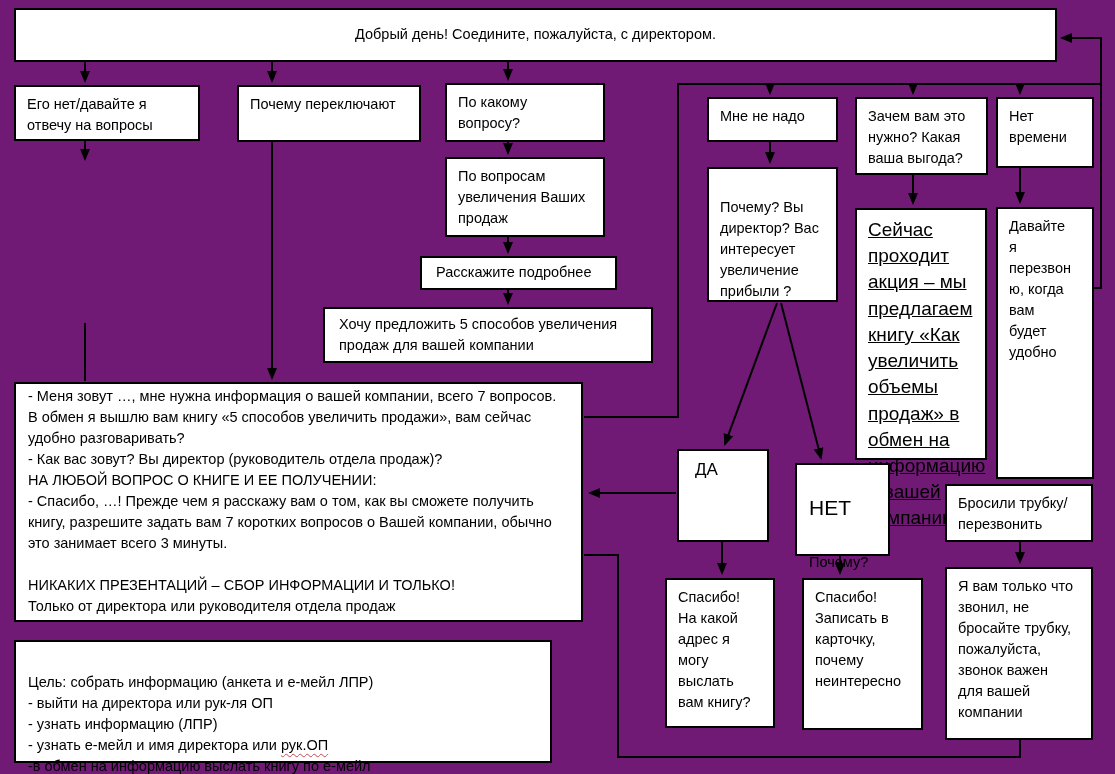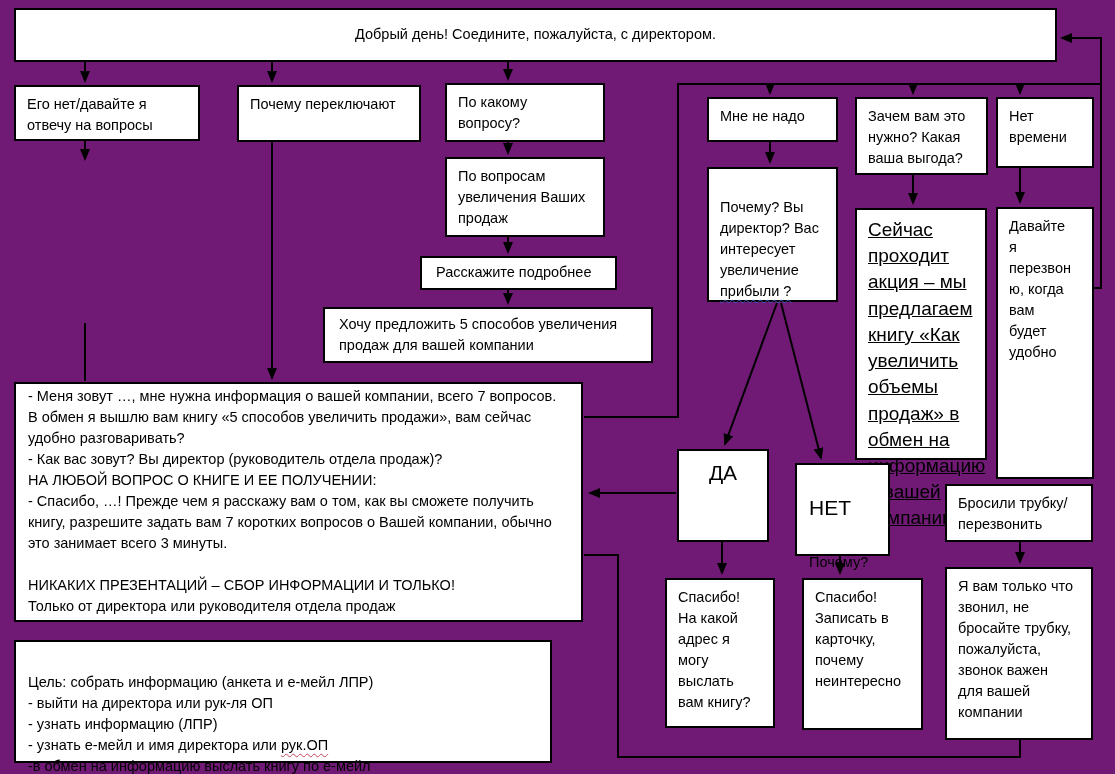--- a/index.html
+++ b/index.html
@@ -20,24 +20,23 @@
     font-size:14.5px;
     line-height:1.45;
     white-space:pre-line;
     z-index:1;
   }
   .center{
     display:flex;align-items:center;justify-content:center;
     text-align:center;padding:4px 10px;
   }
   .tight{font-size:19px;line-height:1.38;text-decoration:underline;}
-  .big-label{font-size:21px;line-height:1.1;padding:10px 16px;text-align:center;}
+  .big-label{font-size:17px;line-height:1.1;padding:10px 16px;}
   .decision-head{font-size:21px;line-height:1.1;display:block;margin-bottom:12px;}
   .wavy-blue{
-    text-decoration:underline;
     text-decoration-style:wavy;
     text-decoration-color:#3a55c0;
     text-decoration-thickness:1px;
     text-underline-offset:3px;
   }
   .wavy-red{
     text-decoration:underline;
     text-decoration-style:wavy;
     text-decoration-color:#c4485a;
     text-decoration-thickness:1px;

